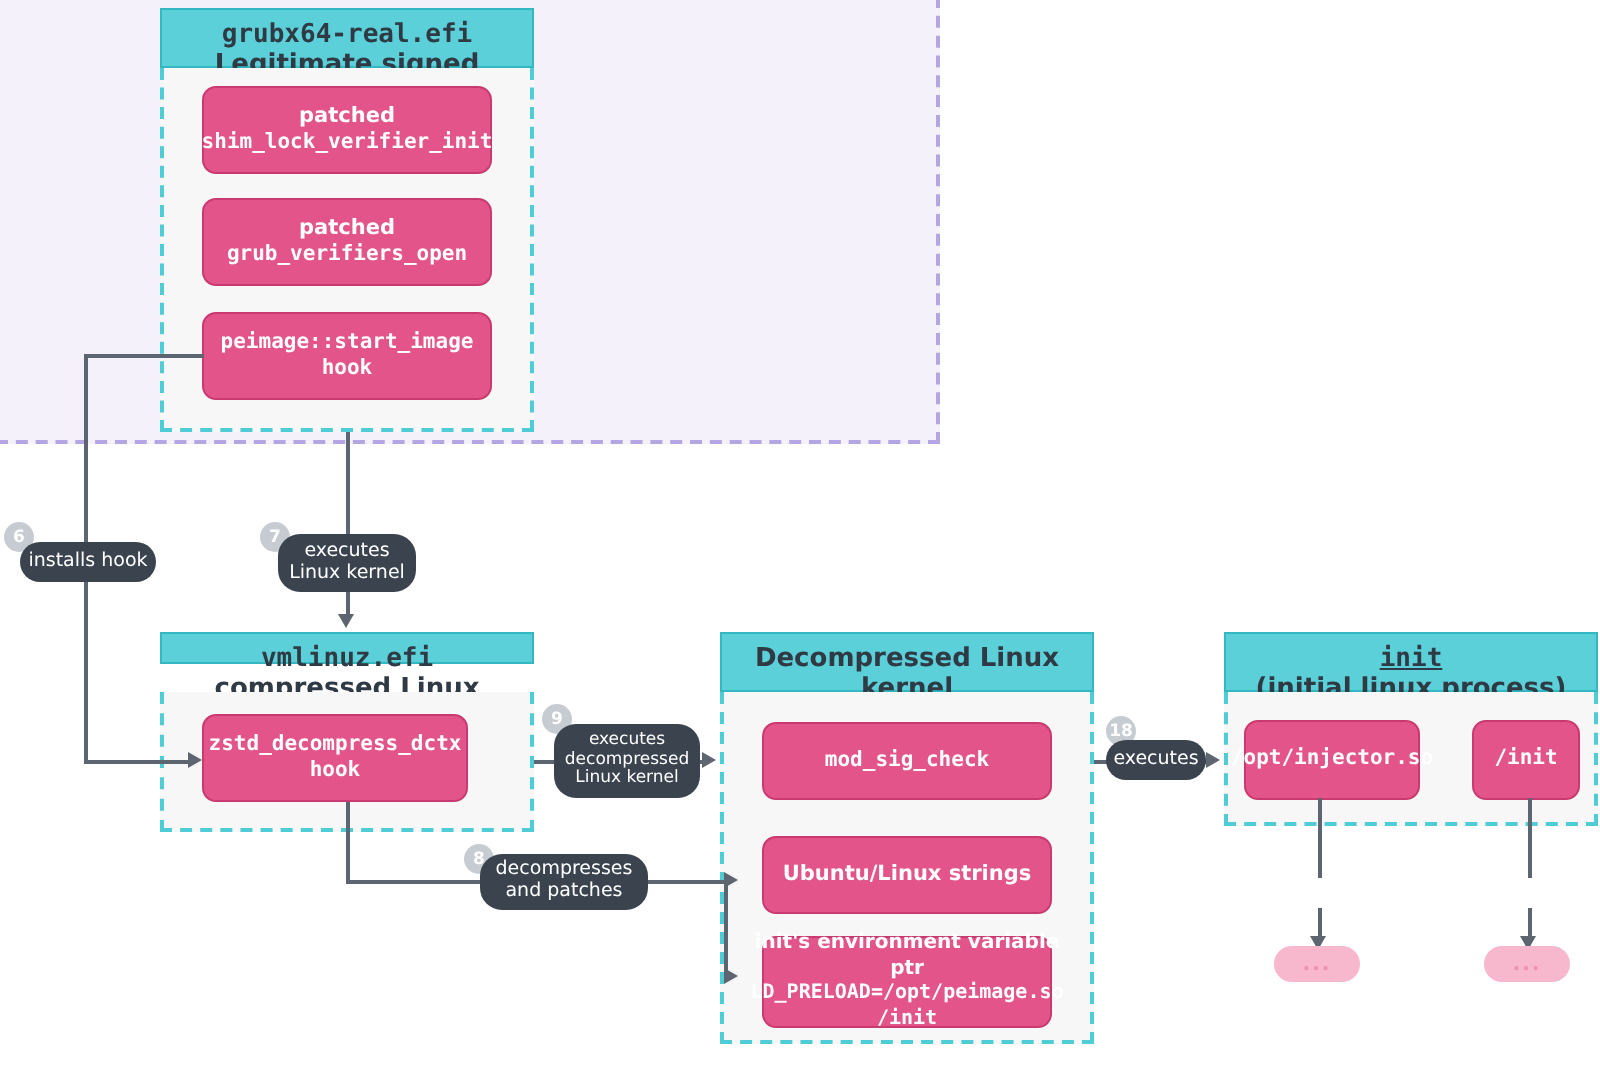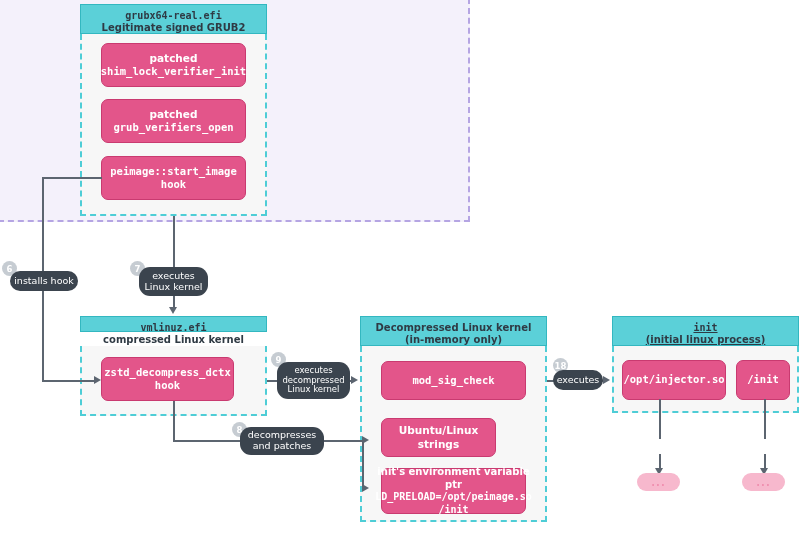--- a/index.html
+++ b/index.html
@@ -36,21 +36,21 @@
     position: absolute;
     left: 0; top: 0;
     width: 100%;
     box-sizing: border-box;
     background: #5bd0d8;
     border: 1px solid #33b7c0;
     color: #2f3a44;
     text-align: center;
     line-height: 1.18;
     padding: 5px 2px 5px 2px;
-    font-size: 10px;
+    font-size: 13px;
     font-weight: bold;
   }
   .group-header .l1 { display:block; }
   .group-header .l2 { display:block; }
   .group-body {
     position: absolute;
     left: 0;
     width: 100%;
     box-sizing: border-box;
     background: #f7f7f7;
@@ -203,21 +203,21 @@
       <span class="l2">(in-memory only)</span>
     </div>
     <div class="group-body" style="top:30px; height:176px;"></div>
 
     <div class="pbox" style="left:21px; top:45px; width:145px; height:39px;">
       <div>
         <span class="mono">mod_sig_check</span>
       </div>
     </div>
 
-    <div class="pbox" style="left:21px; top:102px; width:115px; height:39px;">
+    <div class="pbox" style="left:21px; top:102px; width:145px; height:39px;">
       <div>
         <span>Ubuntu/Linux strings</span>
       </div>
     </div>
 
     <div class="pbox" style="left:21px; top:152px; width:145px; height:46px; font-size:10px;">
       <div>
         <span>init's environment variable ptr</span>
         <span class="mono">LD_PRELOAD=/opt/peimage.so</span>
         <span class="mono">/init</span>
@@ -225,21 +225,21 @@
     </div>
   </div>
 
   <div class="group" style="left:612px; top:316px; width:187px; height:97px;">
     <div class="group-header" style="height:30px;text-decoration:underline;">
       <span class="l1 mono">init</span>
       <span class="l2">(initial linux process)</span>
     </div>
     <div class="group-body" style="top:30px; height:67px;"></div>
 
-    <div class="pbox" style="left:10px; top:44px; width:104px; height:40px;">
+    <div class="pbox" style="left:10px; top:44px; width:88px; height:40px;">
       <div>
         <span class="mono">/opt/injector.so</span>
       </div>
     </div>
 
     <div class="pbox" style="left:124px; top:44px; width:54px; height:40px;">
       <div>
         <span class="mono">/init</span>
       </div>
     </div>

